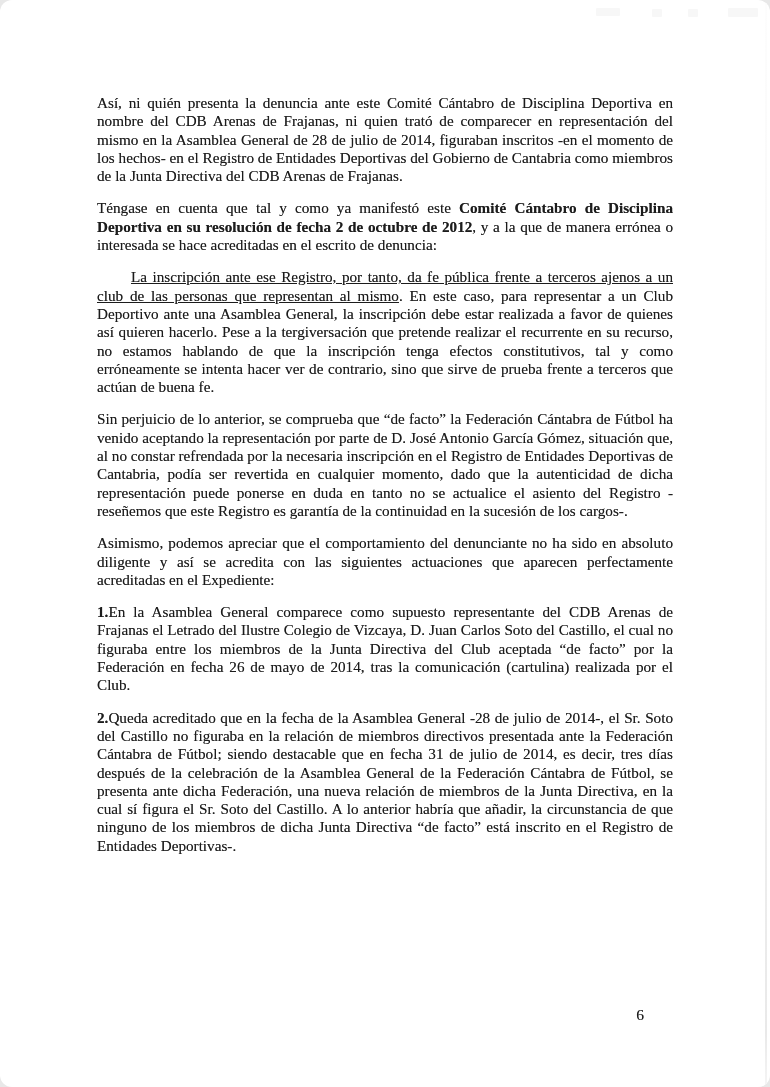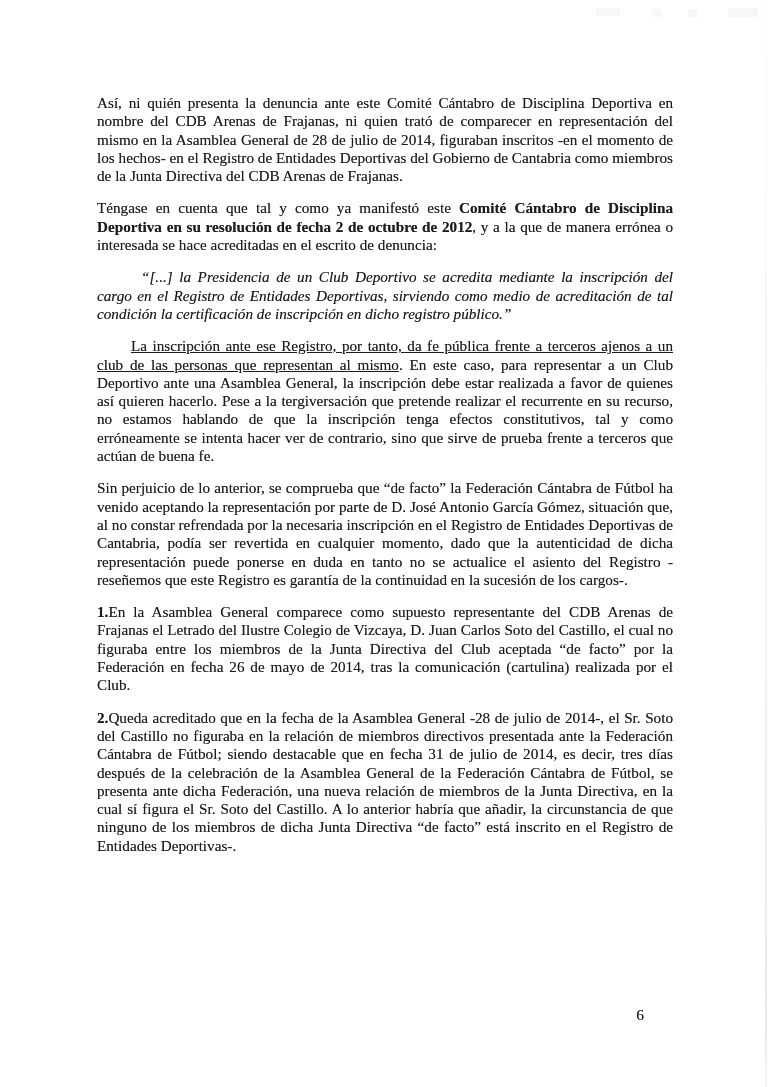--- a/index.html
+++ b/index.html
@@ -3,20 +3,21 @@
 <meta charset="utf-8">
 <style>
   html,body{margin:0;padding:0;background:#e8e8e8;}
   .page{
     position:relative;
     width:770px;height:1087px;
     background:#ffffff;
     margin:0 auto;
     overflow:hidden;
     font-family:"Liberation Serif", serif;
+    border-radius:12px;
   }
   .text-col{
     position:absolute;
     left:97px;top:94px;width:576px;
     font-size:15.2px;
     line-height:18.3px;
     color:#1c1c1c;
     text-align:justify;
     text-shadow:0 0 0.45px rgba(20,20,20,0.55);
   }
@@ -55,26 +56,26 @@
   <div class="artifact art-3"></div>
   <div class="artifact art-4"></div>
   <div class="scan-edge"></div>
 
   <div class="text-col">
 
     <p>Así, ni quién presenta la denuncia ante este Comité Cántabro de Disciplina Deportiva en nombre del CDB Arenas de Frajanas, ni quien trató de comparecer en representación del mismo en la Asamblea General de 28 de julio de 2014, figuraban inscritos -en el momento de los hechos- en el Registro de Entidades Deportivas del Gobierno de Cantabria como miembros de la Junta Directiva del CDB Arenas de Frajanas.</p>
 
     <p><span>Téngase en cuenta que tal y como ya manifestó este </span><span class="b">Comité Cántabro de Disciplina Deportiva en su resolución de fecha 2 de octubre de 2012</span><span>, y a la que de manera errónea o interesada se hace acreditadas en el escrito de denuncia:</span></p>
 
-    <p class="para-quote">“[...] la Presidencia de un Club Deportivo se acredita mediante la inscripción del cargo en el Registro de Entidades Deportivas, sirviendo como medio de acreditación de tal condición la certificación de inscripción en dicho registro público.”</p>
 
     <p><span class="u">La inscripción ante ese Registro, por tanto, da fe pública frente a terceros ajenos a un club de las personas que representan al mismo</span><span>. En este caso, para representar a un Club Deportivo ante una Asamblea General, la inscripción debe estar realizada a favor de quienes así quieren hacerlo. Pese a la tergiversación que pretende realizar el recurrente en su recurso, no estamos hablando de que la inscripción tenga efectos constitutivos, tal y como erróneamente se intenta hacer ver de contrario, sino que sirve de prueba frente a terceros que actúan de buena fe.</span></p>
 
     <p>Sin perjuicio de lo anterior, se comprueba que “de facto” la Federación Cántabra de Fútbol ha venido aceptando la representación por parte de D. José Antonio García Gómez, situación que, al no constar refrendada por la necesaria inscripción en el Registro de Entidades Deportivas de Cantabria, podía ser revertida en cualquier momento, dado que la autenticidad de dicha representación puede ponerse en duda en tanto no se actualice el asiento del Registro -reseñemos que este Registro es garantía de la continuidad en la sucesión de los cargos-.</p>
 
+    <p>Asimismo, podemos apreciar que el comportamiento del denunciante no ha sido en absoluto diligente y así se acredita con las siguientes actuaciones que aparecen perfectamente acreditadas en el Expediente:</p>
 
     <p><span class="num">1.</span><span>En la Asamblea General comparece como supuesto representante del CDB Arenas de Frajanas el Letrado del Ilustre Colegio de Vizcaya, D. Juan Carlos Soto del Castillo, el cual no figuraba entre los miembros de la Junta Directiva del Club aceptada “de facto” por la Federación en fecha 26 de mayo de 2014, tras la comunicación (cartulina) realizada por el Club.</span></p>
 
     <p><span class="num">2.</span><span>Queda acreditado que en la fecha de la Asamblea General -28 de julio de 2014-, el Sr. Soto del Castillo no figuraba en la relación de miembros directivos presentada ante la Federación Cántabra de Fútbol; siendo destacable que en fecha 31 de julio de 2014, es decir, tres días después de la celebración de la Asamblea General de la Federación Cántabra de Fútbol, se presenta ante dicha Federación, una nueva relación de miembros de la Junta Directiva, en la cual sí figura el Sr. Soto del Castillo.  A lo anterior habría que añadir, la circunstancia de que ninguno de los miembros de dicha Junta Directiva “de facto” está inscrito en el Registro de Entidades Deportivas-.</span></p>
 
   </div>
 
   <div class="page-number">6</div>
 
 </div>

